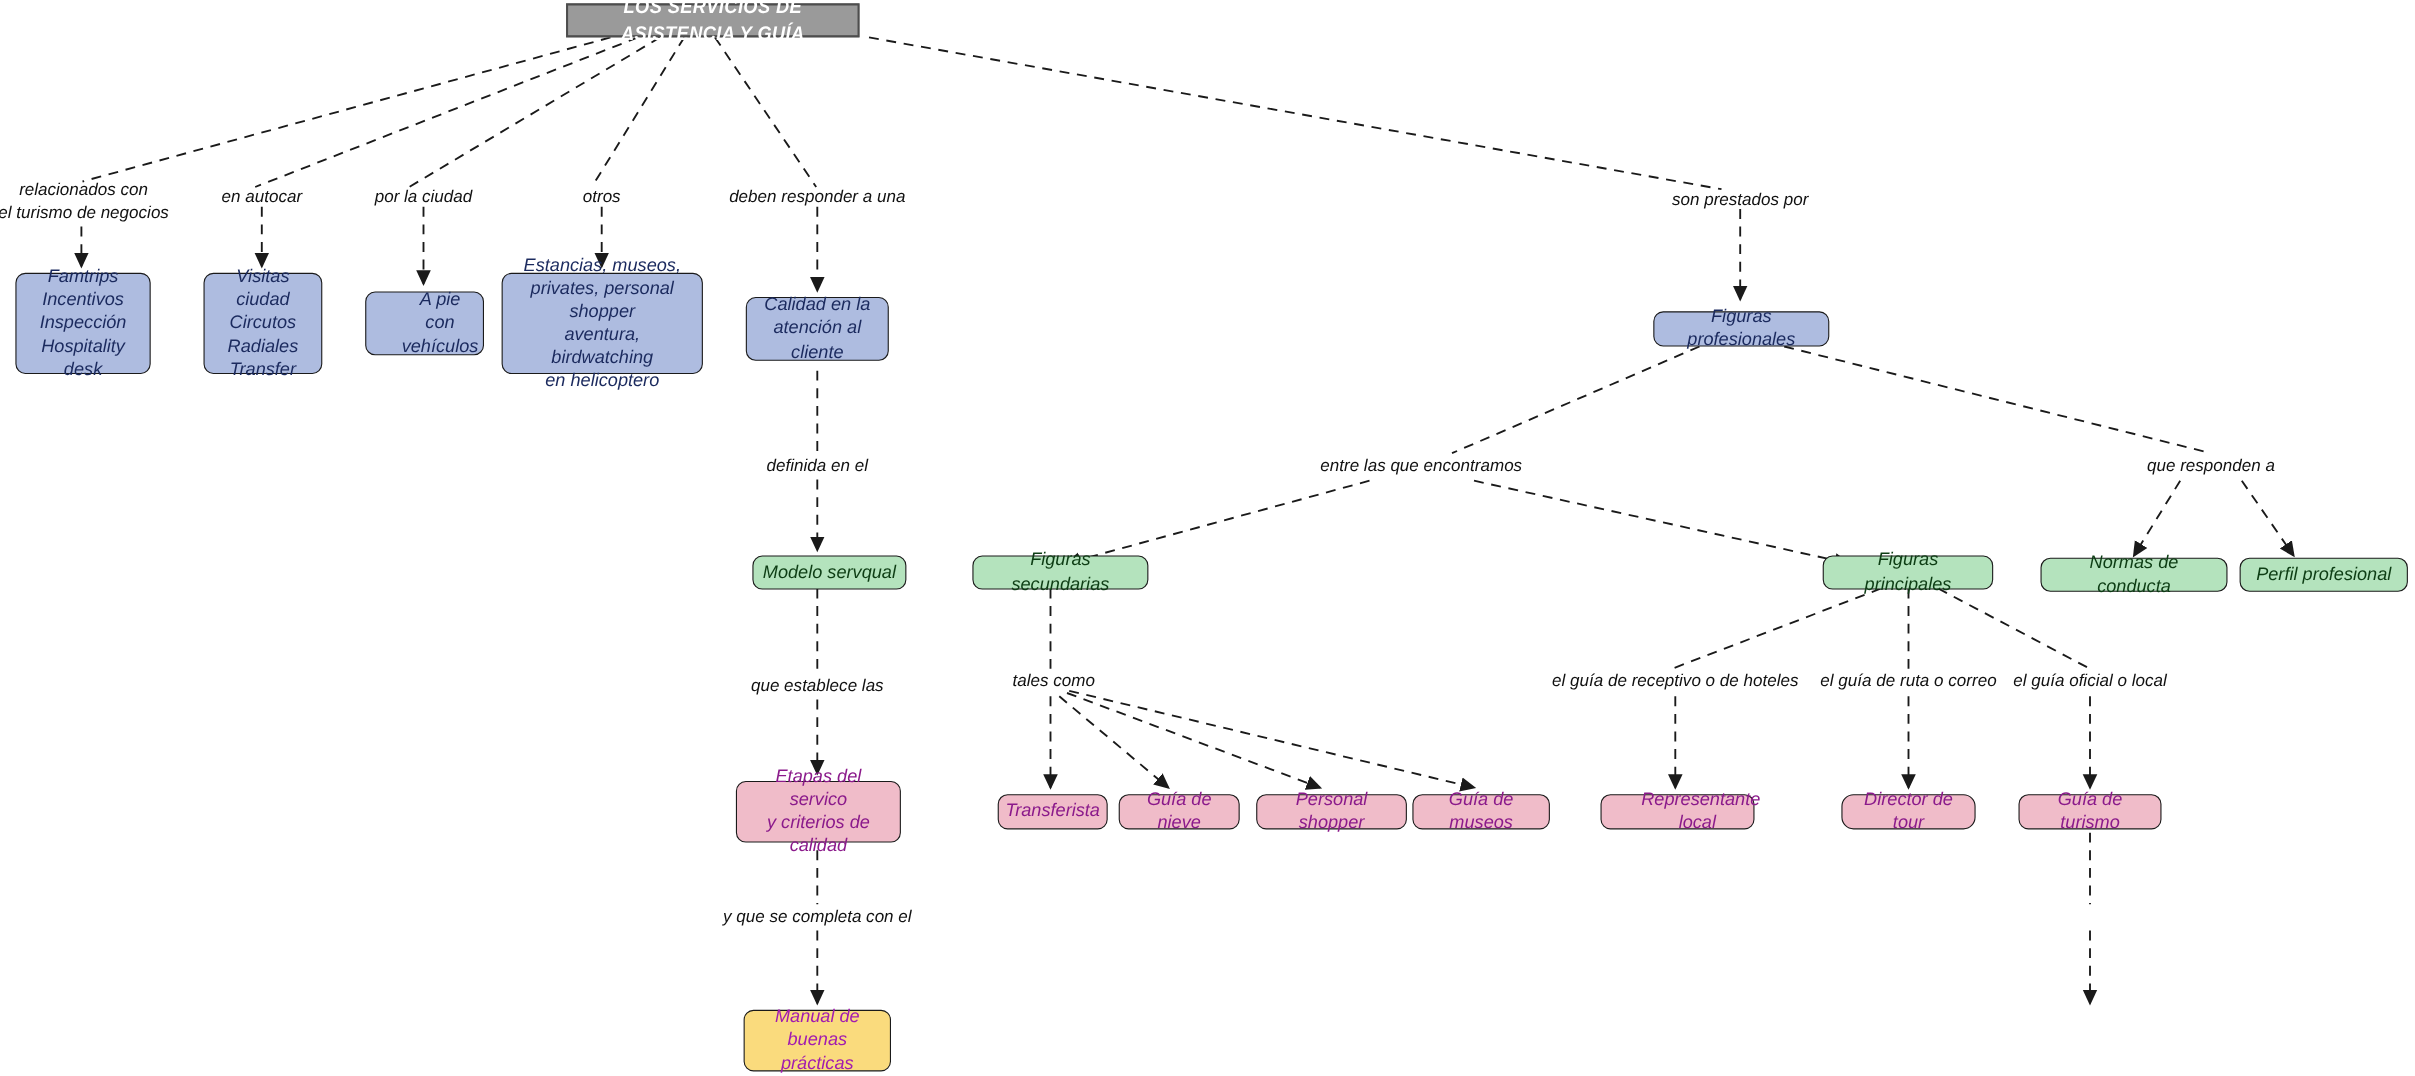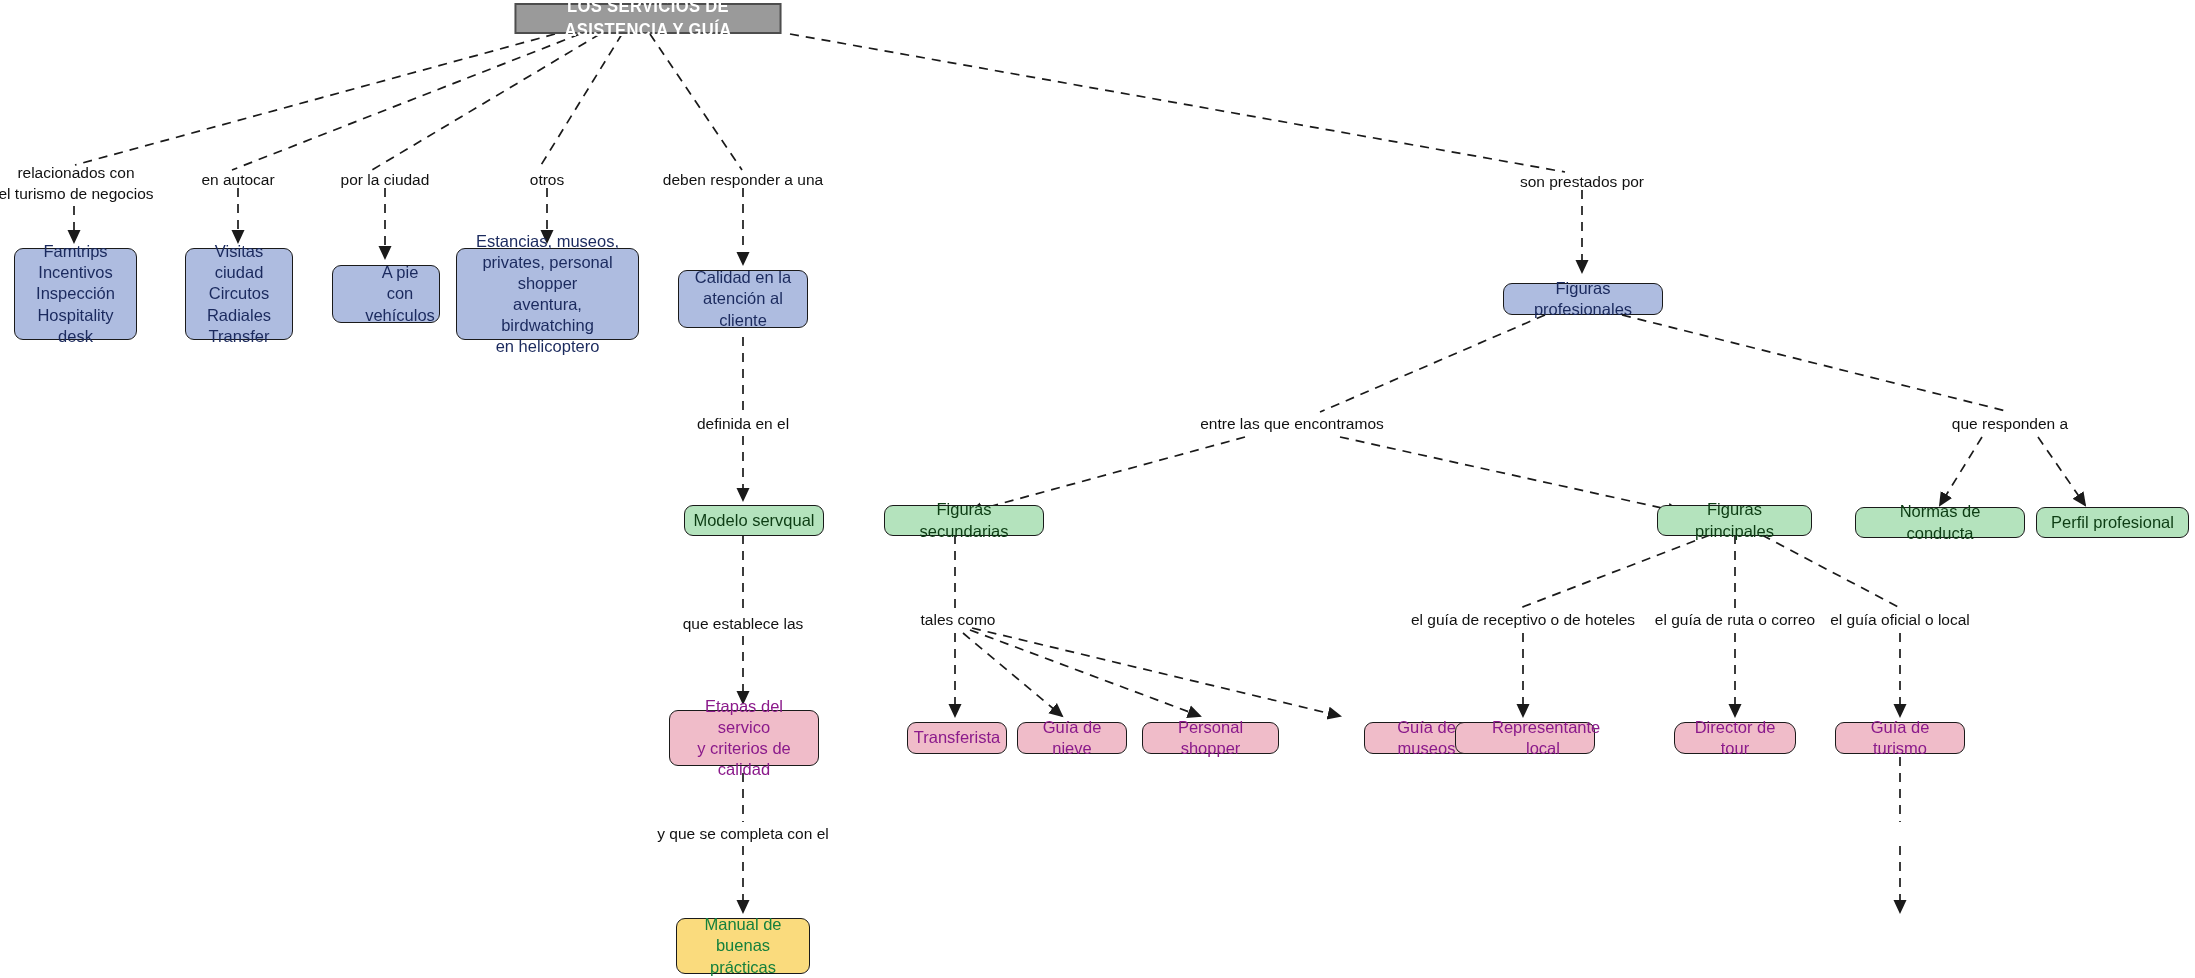--- a/index.html
+++ b/index.html
@@ -1,30 +1,30 @@
 <!DOCTYPE html>
 <html><head>
 <meta charset="utf-8">
 <style>
   html,body{margin:0;padding:0;background:#ffffff;}
   body{width:2195px;height:978px;overflow:hidden;font-family:"Liberation Sans",sans-serif;}
-  #map{position:relative;width:2195px;height:978px;background:#fff;}
+  #map{position:relative;width:2195px;height:978px;background:#fff;font-style:italic;}
   svg#edges{position:absolute;left:0;top:0;width:2195px;height:978px;}
 
   .node{position:absolute;box-sizing:border-box;display:flex;align-items:center;justify-content:center;
         text-align:center;line-height:1.28;border:1.6px solid #1a1a1a;border-radius:9px;}
   .node .txt{display:block;width:100%;padding:0 8px;}
 
   .n-title{background:#9a9a9a;border:2px solid #4d4d4d;border-radius:0;color:#ffffff;
            font-weight:bold;font-size:18px;letter-spacing:.4px;font-stretch:condensed;
            transform:scaleX(.92);transform-origin:center;}
   .n-blue{background:#aebce0;color:#1b2a5e;font-size:16.5px;}
   .n-green{background:#b4e3bd;color:#0d3d14;font-size:16.5px;}
   .n-pink{background:#f0bcc9;color:#8b1a8b;font-size:16.5px;}
-  .n-yellow{background:#fadb7d;color:#15803d;font-size:16.5px;}
+  .n-yellow{background:#fadb7d;color:#a21caf;font-size:16.5px;}
 
   .lbl{position:absolute;color:#111111;font-size:15.5px;line-height:1.35;text-align:center;
        white-space:pre-line;transform:translateX(-50%);}
 </style>
 </head>
 <body>
 
 <div id="map">
 
   <svg id="edges" viewBox="0 0 2195 978">
@@ -155,21 +155,21 @@
   </div>
   <div class="node n-pink" style="left:907px;top:722px;width:100px;height:32px;">
     <span class="txt">Transferista</span>
   </div>
   <div class="node n-pink" style="left:1017px;top:722px;width:110px;height:32px;">
     <span class="txt">Guía de nieve</span>
   </div>
   <div class="node n-pink" style="left:1142px;top:722px;width:137px;height:32px;">
     <span class="txt">Personal shopper</span>
   </div>
-  <div class="node n-pink" style="left:1364px;top:722px;width:125px;height:32px;">
+  <div class="node n-pink" style="left:1284px;top:722px;width:125px;height:32px;">
     <span class="txt">Guía de museos</span>
   </div>
   <div class="node n-pink" style="left:1455px;top:722px;width:140px;height:32px;padding-left:36px;">
     <span class="txt">Representante local</span>
   </div>
   <div class="node n-pink" style="left:1674px;top:722px;width:122px;height:32px;border-radius:11px;">
     <span class="txt">Director de tour</span>
   </div>
   <div class="node n-pink" style="left:1835px;top:722px;width:130px;height:32px;">
     <span class="txt">Guía de turismo</span>

